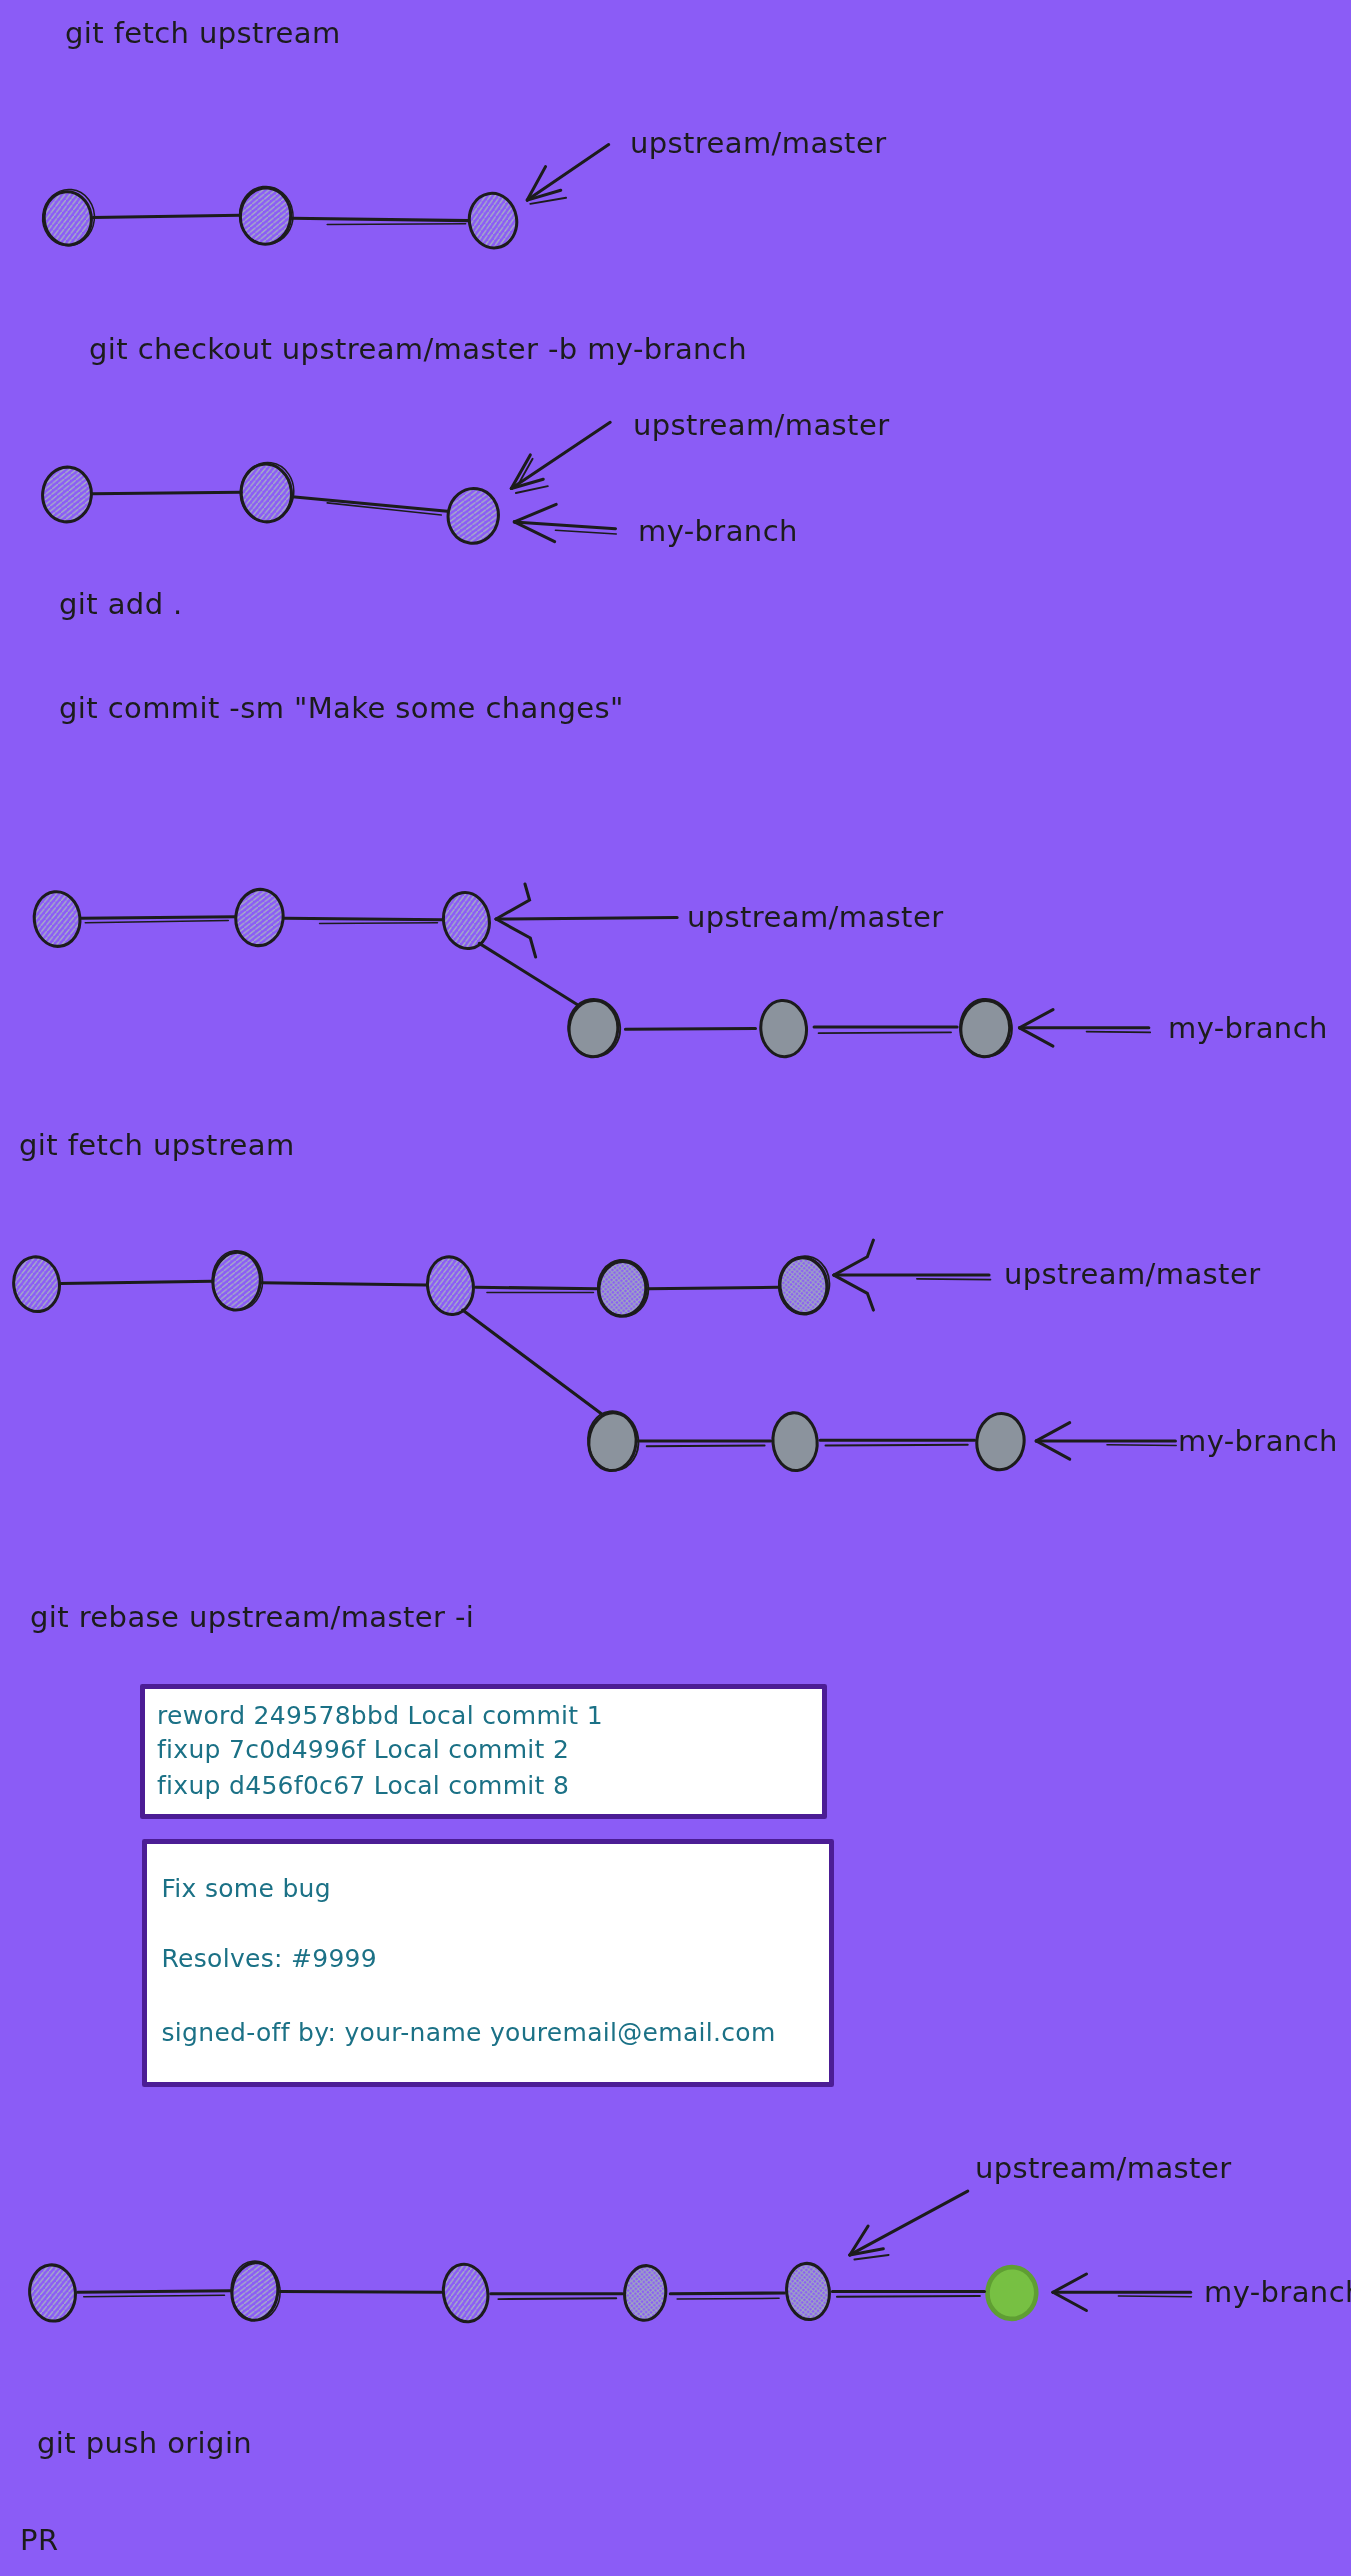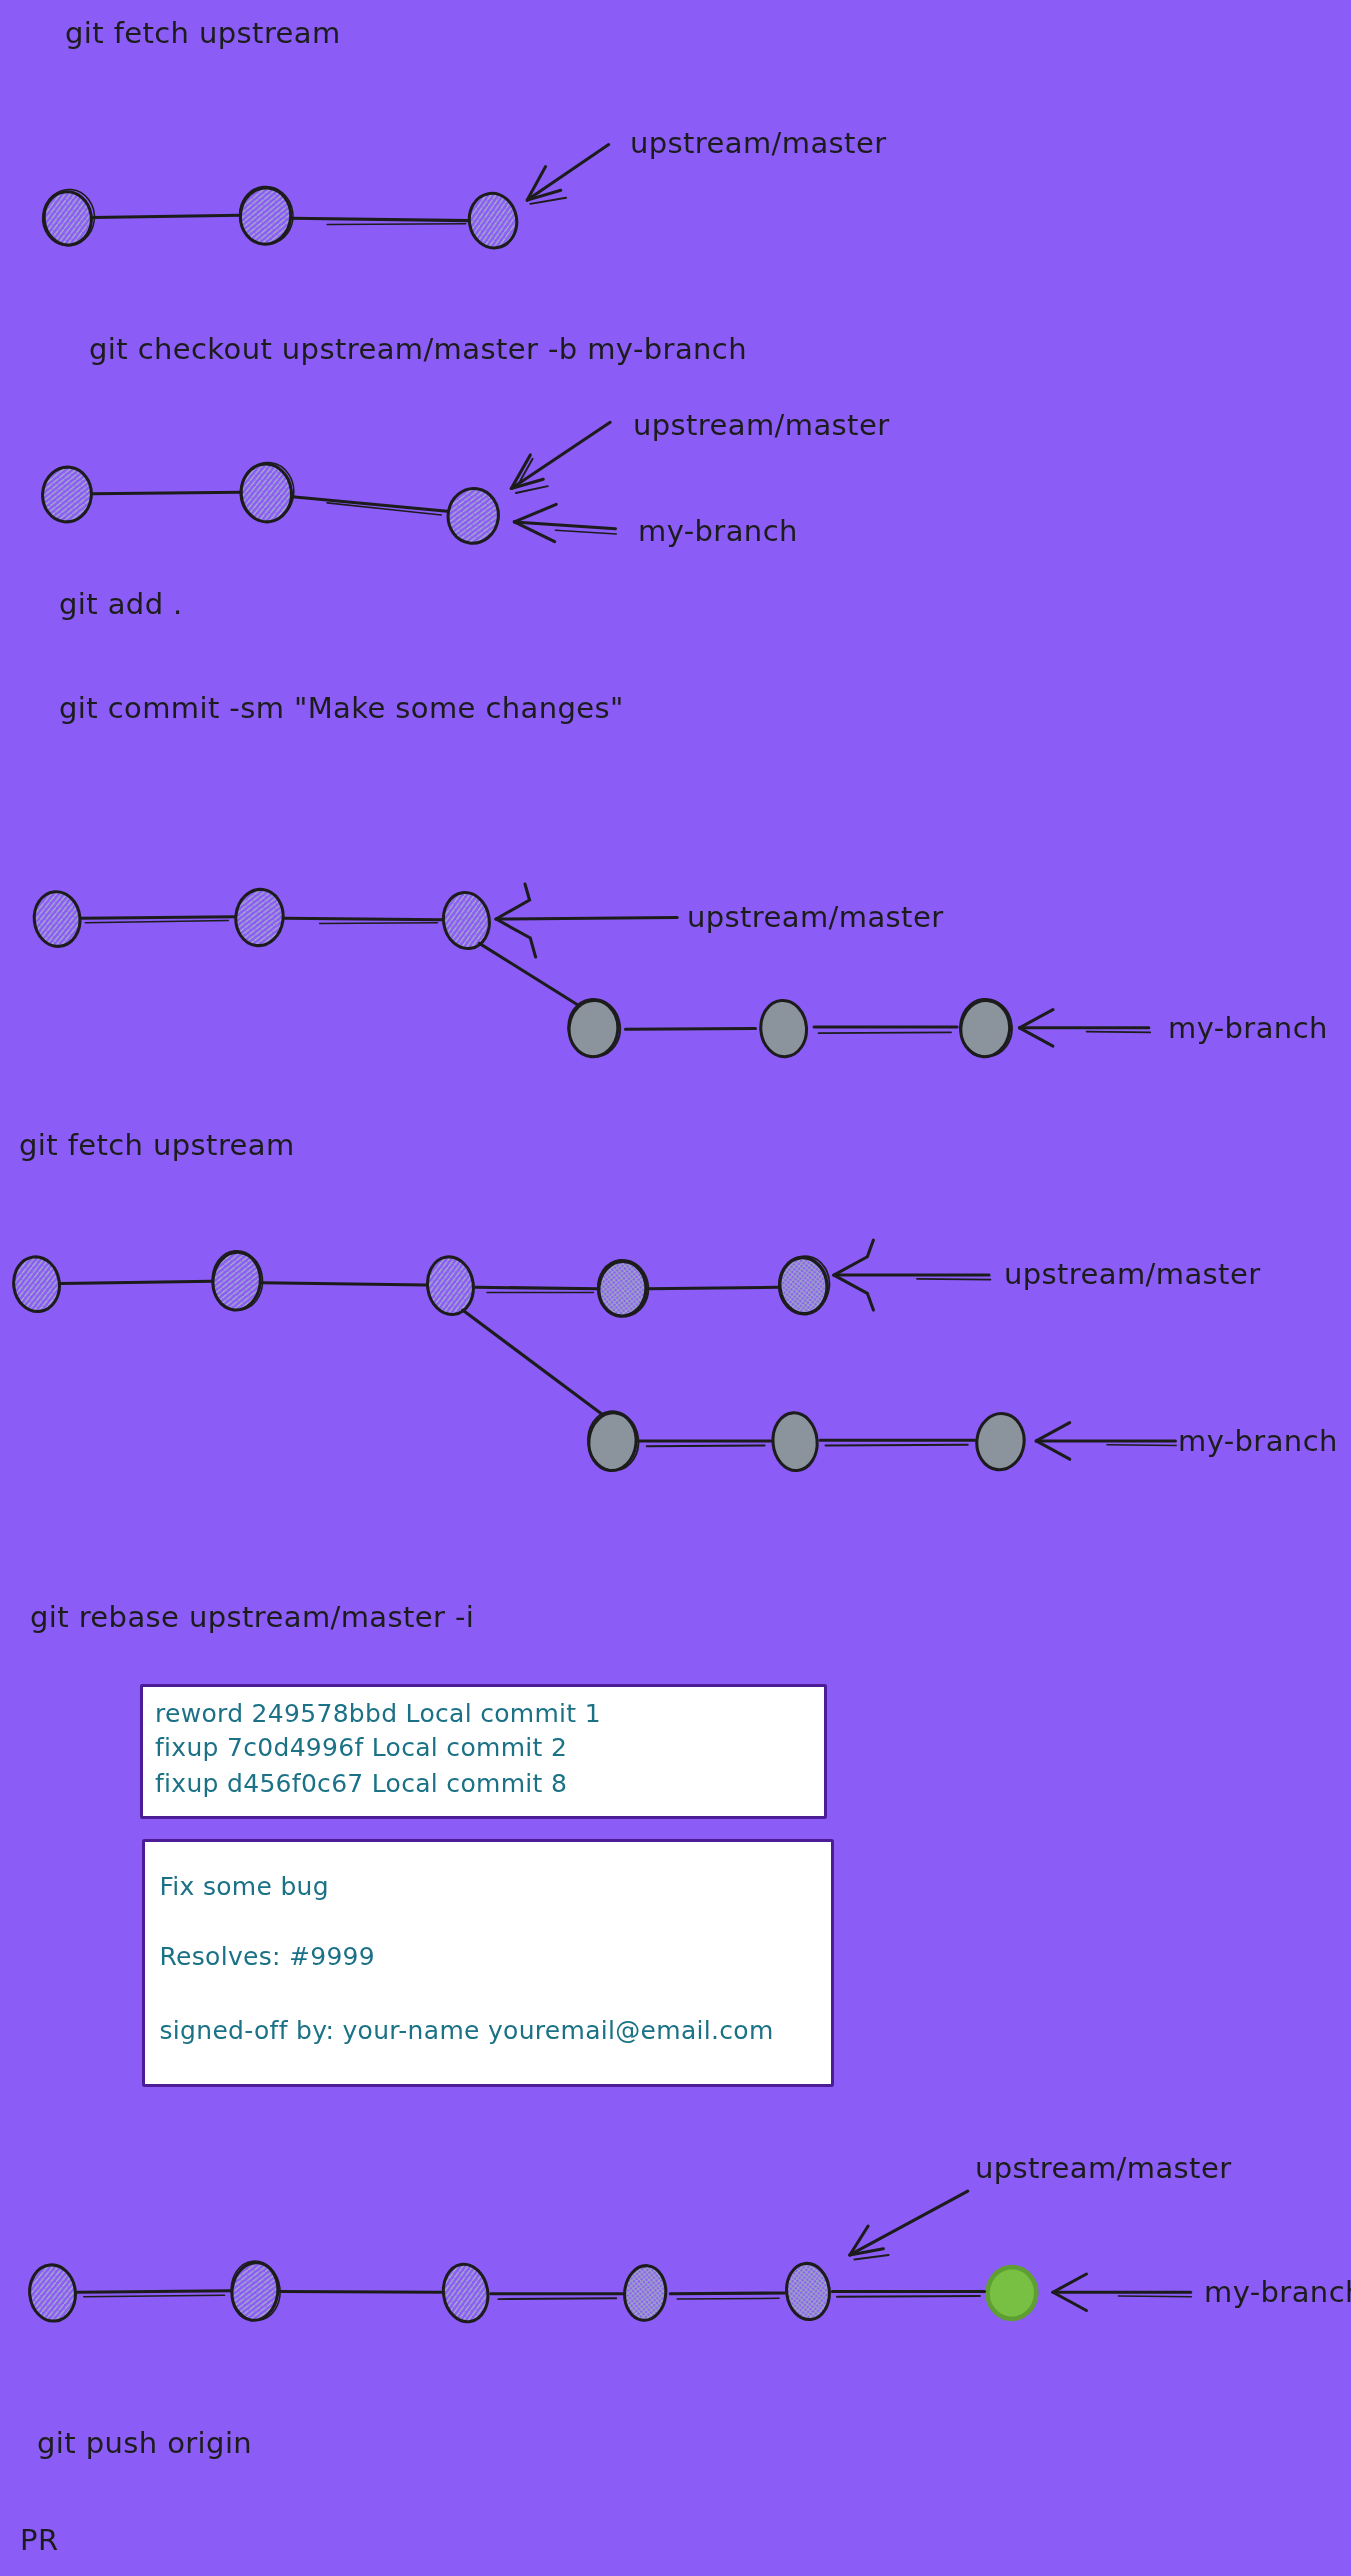--- a/index.html
+++ b/index.html
@@ -15,21 +15,21 @@
     position:absolute;
     color:#1c1c1c;
     white-space:nowrap;
     letter-spacing:0.4px;
     line-height:1.15;
   }
   .cmd{font-size:29px;}
   .lbl{font-size:29px;}
   .sketchbox{
     position:absolute;
-    border:3px solid #4c1d95;
+    border:5px solid #4c1d95;
     border-radius:2.3px;
     background:#ffffff;
     box-sizing:border-box;
   }
   .teal-line{
     position:absolute;
     font-size:25px;
     color:#1b7186;
     white-space:nowrap;
     letter-spacing:0.3px;

